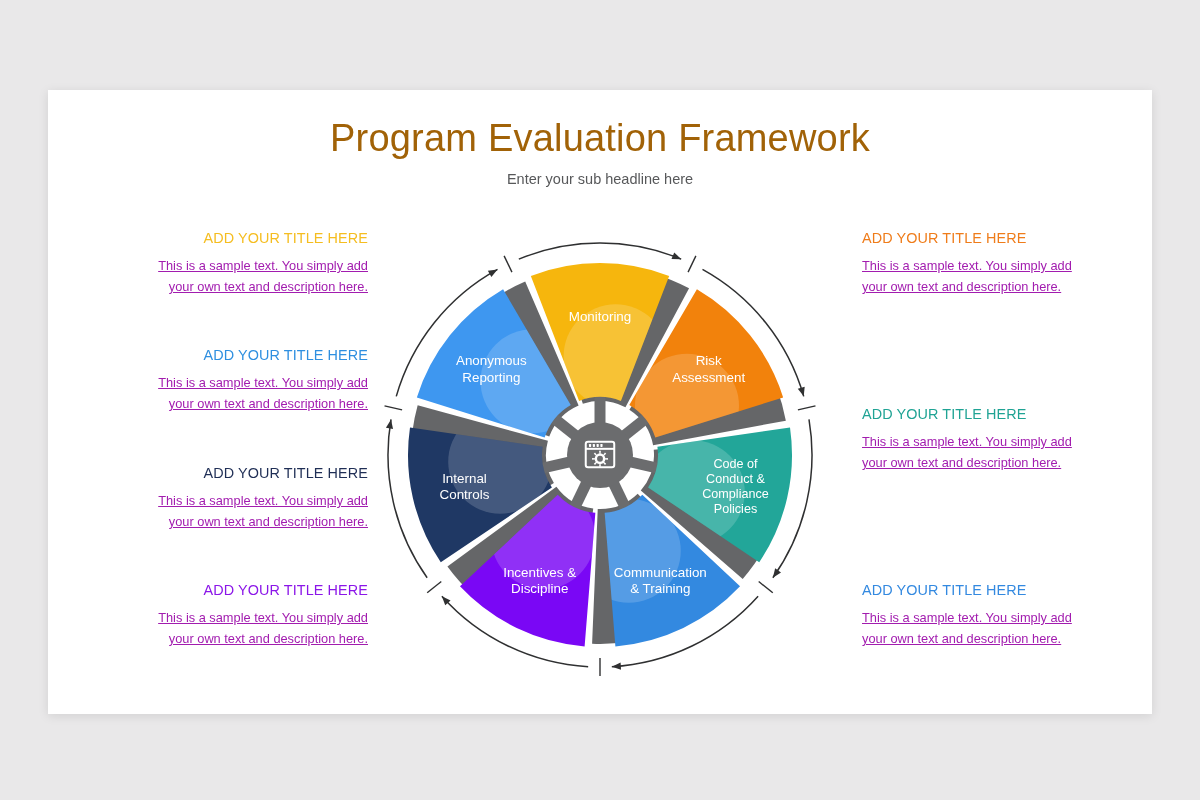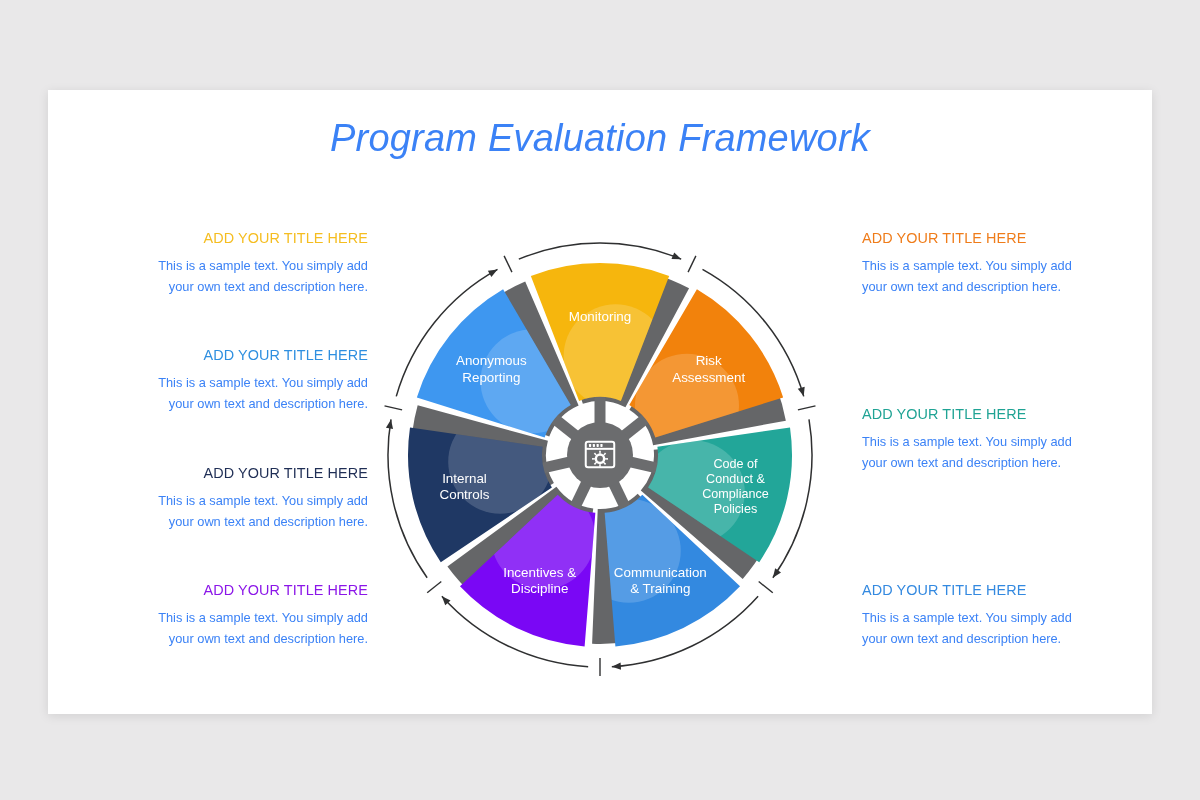--- a/index.html
+++ b/index.html
@@ -12,62 +12,62 @@
   #slide {
     position: absolute;
     left: 48px; top: 90px;
     width: 1104px; height: 624px;
     background: #ffffff;
     box-shadow: 0 2px 10px rgba(0,0,0,0.10);
   }
   #page-title {
     position: absolute; top: 27px; left: 0; width: 100%;
     text-align: center;
-    font-size: 38px; font-weight: 400; color: #3b82f6;
+    font-size: 38px; font-weight: 400; color: #a16207;
     letter-spacing: .2px;
-    font-style: italic;
   }
   #page-subtitle {
     position: absolute; top: 81px; left: 0; width: 100%;
     text-align: center;
     font-size: 14.5px; color: #57585a;
   }
 
   .side-col { position: absolute; width: 238px; }
   #col-left  { left: 82px;  top: 140px; text-align: right; }
   #col-right { left: 814px; top: 140px; text-align: left; }
 
   .blk { position: absolute; width: 238px; }
   .blk-title {
     font-size: 14.4px; font-weight: normal;
     letter-spacing: .1px; line-height: 1.2;
     margin-bottom: 9px; white-space: nowrap;
   }
   .blk-body {
-    font-size: 12.8px; color: #3b82f6; line-height: 1.62;
+    font-size: 12.8px; color: #a21caf; line-height: 1.62; text-decoration: underline;
   }
 
   #wheel-wrap {
     position: absolute; left: 302px; top: 115px;
     width: 500px; height: 500px;
   }
   svg { display: block; overflow: visible; }
   .wedge-label {
     fill: #ffffff; font-family: "Liberation Sans", sans-serif;
     font-size: 13.4px; text-anchor: middle;
     paint-order: stroke;
   }
   .wedge-label.small { font-size: 12.6px; }
 </style>
 </head>
 <body>
 
 <div id="slide">
 
   <div id="page-title">Program Evaluation Framework</div>
+  <div id="page-subtitle">Enter your sub headline here</div>
 
   <div id="col-left" class="side-col">
     <div class="blk" style="top:0px">
       <div class="blk-title" style="color: rgb(245, 189, 32);">ADD YOUR TITLE HERE</div>
       <div class="blk-body">This is a sample text. You simply add your own text and description here.</div>
     </div>
     <div class="blk" style="top:117px">
       <div class="blk-title" style="color: rgb(46, 143, 224);">ADD YOUR TITLE HERE</div>
       <div class="blk-body">This is a sample text. You simply add your own text and description here.</div>
     </div>

